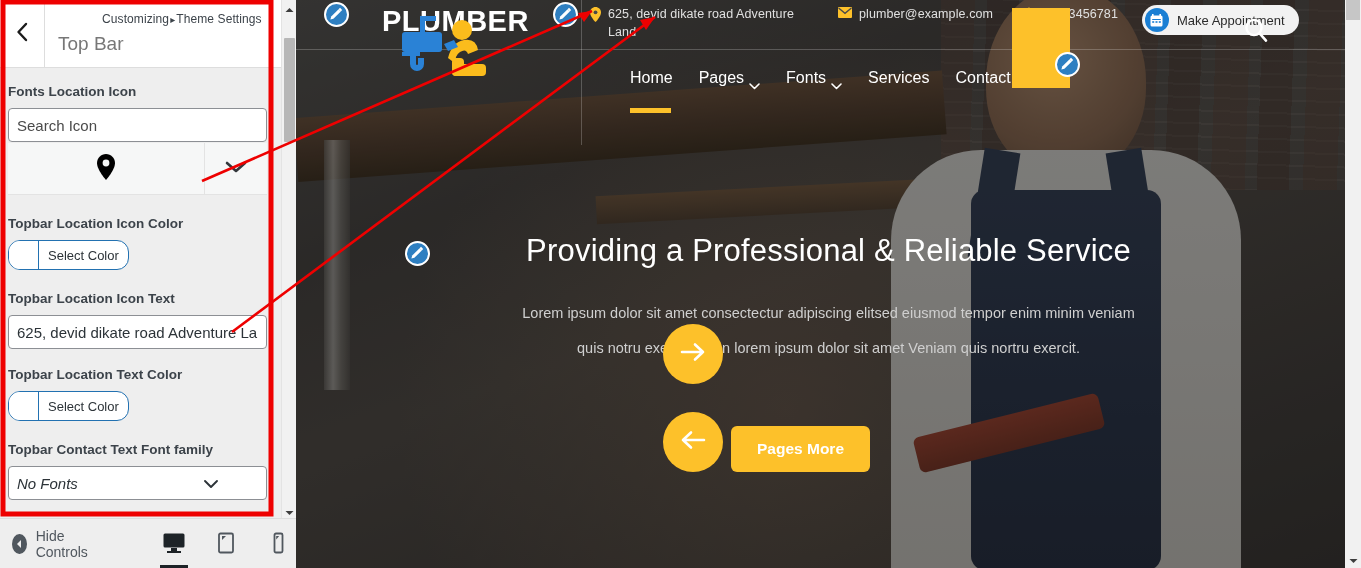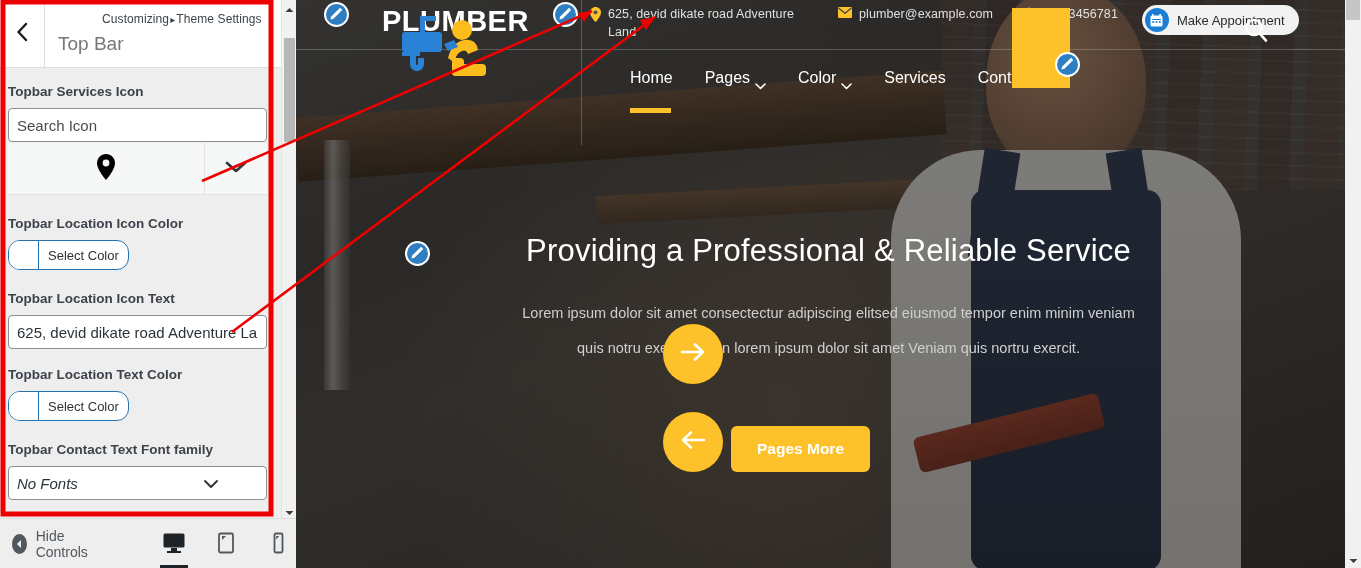--- a/index.html
+++ b/index.html
@@ -282,21 +282,21 @@
     display: flex; align-items: flex-end;
   }
   #logo-word {
     font-size: 29px; font-weight: bold; color: #fff;
     letter-spacing: .5px; line-height: 30px;
   }
   #logo-art { position: absolute; left: 100px; top: -36px; width: 96px; height: 76px; }
 
   #navbar {
     position: absolute; left: 286px; top: 50px; width: 779px; height: 95px;
-    display: flex; align-items: flex-start; padding-top: 17px; gap: 6px;
+    display: flex; align-items: flex-start; padding-top: 17px;
   }
   .nav-link {
     position: relative;
     font-size: 16px; color: #fff; margin-right: 26px;
     display: flex; align-items: center; gap: 5px;
     cursor: pointer; line-height: 22px;
   }
   .nav-link:first-child { margin-left: 48px; }
   .nav-link .nv-caret { width: 11px; height: 8px; display: inline-block; }
   .nav-link.active::after {
@@ -386,21 +386,21 @@
         <div class="cz-breadcrumb">
           <span>Customizing</span><span class="sep">▸</span><span>Theme Settings</span>
         </div>
         <div class="cz-panel-title">Top Bar</div>
       </div>
     </div>
 
     <div id="cz-body">
 
       <div class="ctrl">
-        <span class="ctrl-label">Topbar Services Icon</span>
+        <span class="ctrl-label">Fonts Location Icon</span>
         <input class="txt-input" type="text" placeholder="Search Icon" style="">
         <div class="icon-picker">
           <div class="ip-current">
             <span>
               <svg viewBox="0 0 22 28">
                   <path d="M11 1 C6 1 2 5 2 10 c0 7 9 17 9 17 s9-10 9-17 c0-5-4-9-9-9z" fill="currentColor"></path>
                   <circle cx="11" cy="10" r="3.4" fill="#f6f7f7"></circle>
                 </svg>
             </span>
           </div>
@@ -596,21 +596,21 @@
       </div>
       <div class="nav-link">
         <span>Pages</span>
         <span class="nv-caret">
           <svg viewBox="0 0 11 8">
               <path d="M1 2 L5.5 6.5 L10 2" fill="none" stroke="currentColor" stroke-width="1.6" stroke-linecap="round" stroke-linejoin="round"></path>
             </svg>
         </span>
       </div>
       <div class="nav-link">
-        <span>Color</span>
+        <span>Fonts</span>
         <span class="nv-caret">
           <svg viewBox="0 0 11 8">
               <path d="M1 2 L5.5 6.5 L10 2" fill="none" stroke="currentColor" stroke-width="1.6" stroke-linecap="round" stroke-linejoin="round"></path>
             </svg>
         </span>
       </div>
       <div class="nav-link">
         <span>Services</span>
       </div>
       <div class="nav-link">

